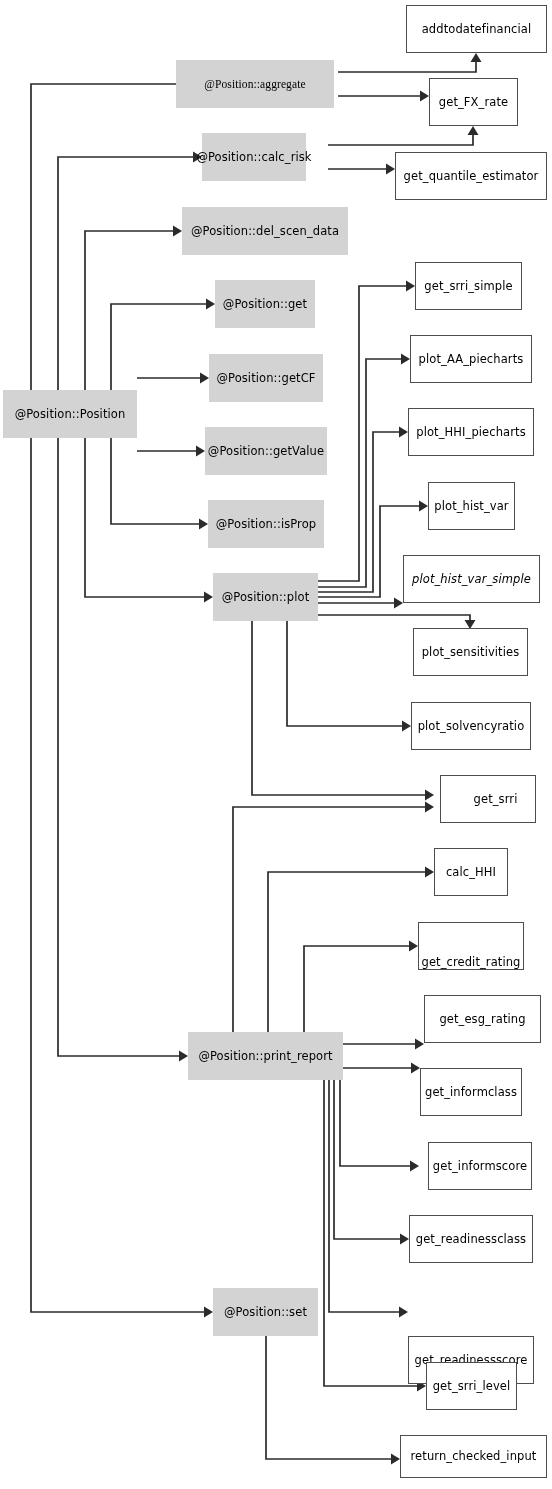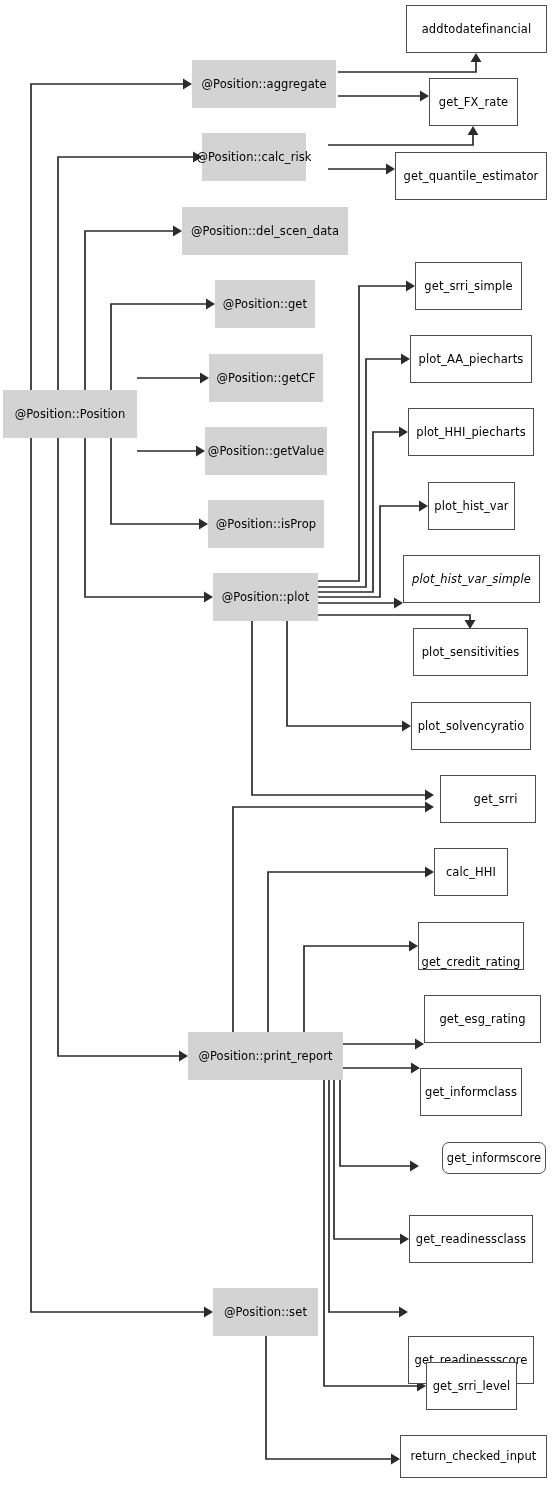--- a/index.html
+++ b/index.html
@@ -115,21 +115,21 @@
       <polygon points="408,1312 399,1306.5 399,1317.5" fill="#2b2b2b"></polygon>
       <path d="M 324,1080 L 324,1386 L 418,1386" fill="none" stroke="#2b2b2b" stroke-width="1.7" stroke-linecap="butt"></path>
       <polygon points="426,1386 417,1380.5 417,1391.5" fill="#2b2b2b"></polygon>
       <path d="M 266,1336 L 266,1459 L 392,1459" fill="none" stroke="#2b2b2b" stroke-width="1.7" stroke-linecap="butt"></path>
       <polygon points="400,1459 391,1453.5 391,1464.5" fill="#2b2b2b"></polygon>
     </svg>
   <div id="node-layer">
       <div class="node method" style="left: 3px; top: 390px; width: 134px; height: 48px;">
         <span class="node-label">@Position::Position</span>
       </div>
-      <div class="node method" style="left: 192px; top: 60px; width: 144px; height: 48px;">
+      <div class="node method" style="left: 176px; top: 60px; width: 158px; height: 48px; font-family: Liberation Serif, serif;">
         <span class="node-label">@Position::aggregate</span>
       </div>
       <div class="node method" style="left: 202px; top: 133px; width: 104px; height: 48px;">
         <span class="node-label">@Position::calc_risk</span>
       </div>
       <div class="node method" style="left: 182px; top: 207px; width: 166px; height: 48px;">
         <span class="node-label">@Position::del_scen_data</span>
       </div>
       <div class="node method" style="left: 215px; top: 280px; width: 100px; height: 48px;">
         <span class="node-label">@Position::get</span>
@@ -190,21 +190,21 @@
       </div>
       <div class="node func" style="left: 418px; top: 922px; width: 106px; height: 48px; align-items: flex-end;">
         <span class="node-label">get_credit_rating</span>
       </div>
       <div class="node func" style="left: 424px; top: 995px; width: 117px; height: 48px;">
         <span class="node-label">get_esg_rating</span>
       </div>
       <div class="node func" style="left: 420px; top: 1068px; width: 102px; height: 48px;">
         <span class="node-label">get_informclass</span>
       </div>
-      <div class="node func" style="left: 442px; top: 1142px; width: 104px; height: 32px; border-radius: 7px;">
+      <div class="node func" style="left: 428px; top: 1142px; width: 104px; height: 48px;">
         <span class="node-label">get_informscore</span>
       </div>
       <div class="node func" style="left: 409px; top: 1215px; width: 124px; height: 48px;">
         <span class="node-label">get_readinessclass</span>
       </div>
       <div class="node func" style="left: 408px; top: 1288px; width: 126px; height: 48px; margin-top: 48px;">
         <span class="node-label">get_readinessscore</span>
       </div>
       <div class="node func" style="left: 426px; top: 1362px; width: 91px; height: 48px;">
         <span class="node-label">get_srri_level</span>

